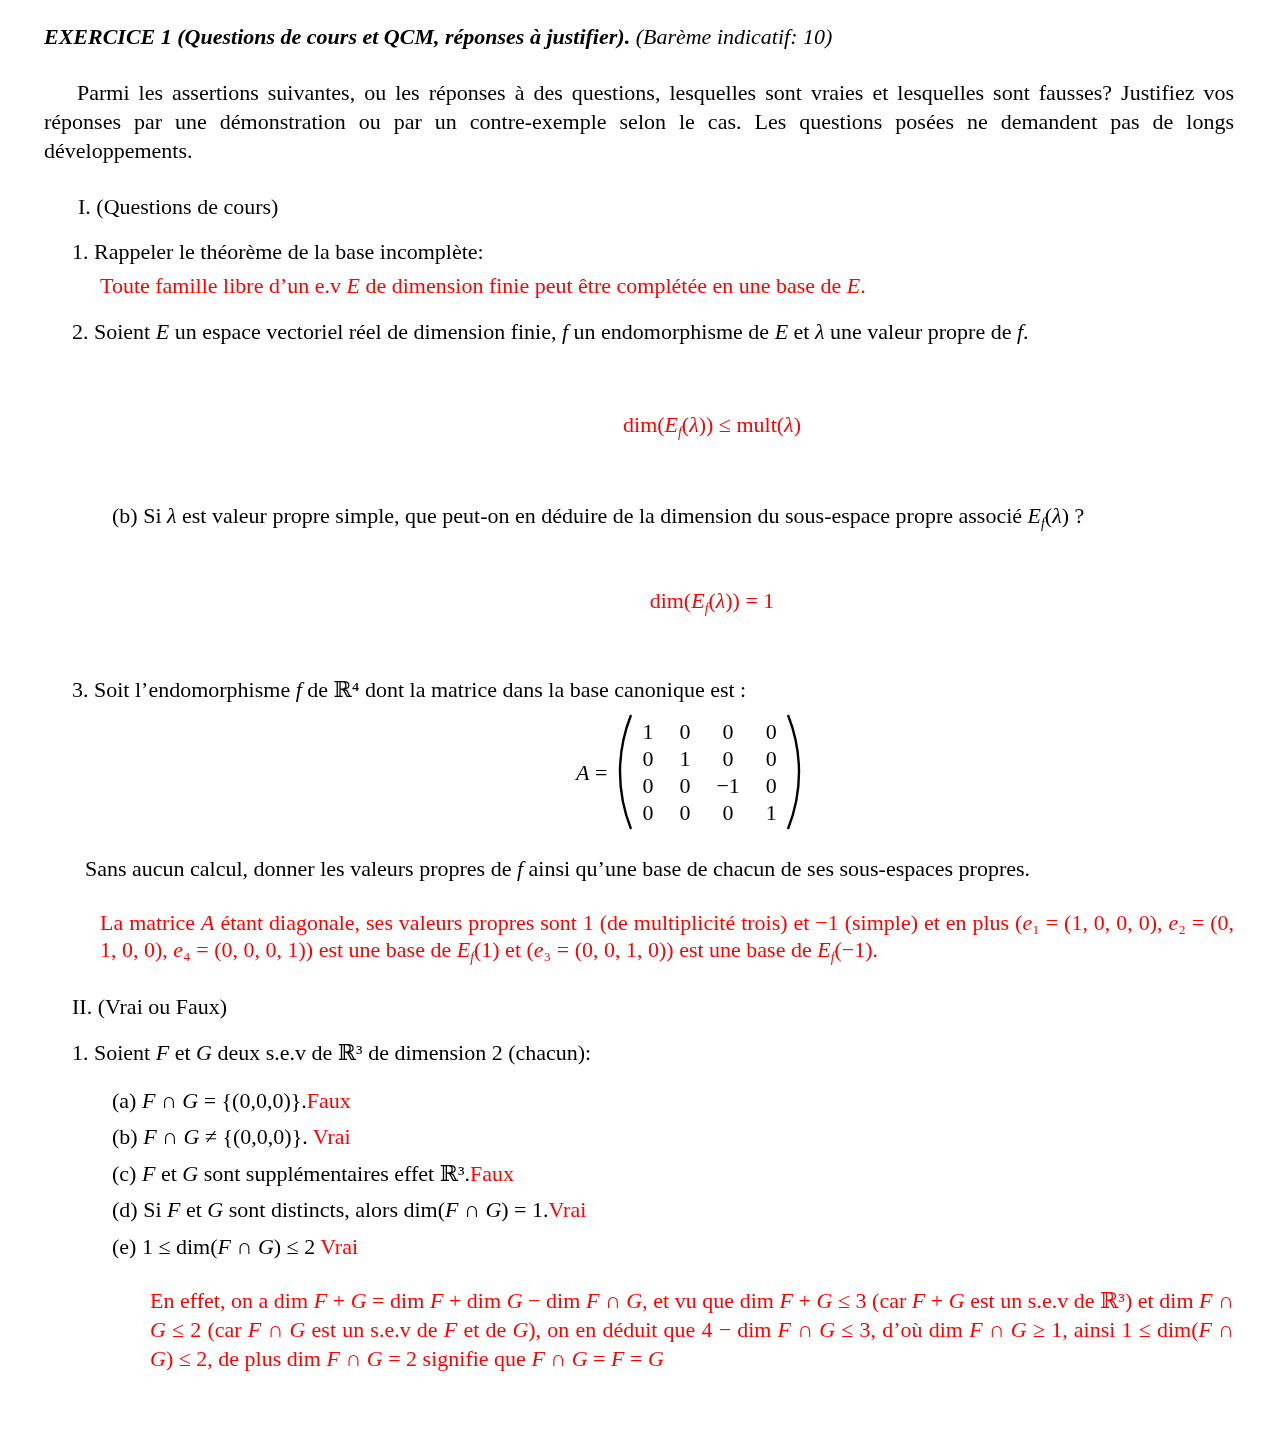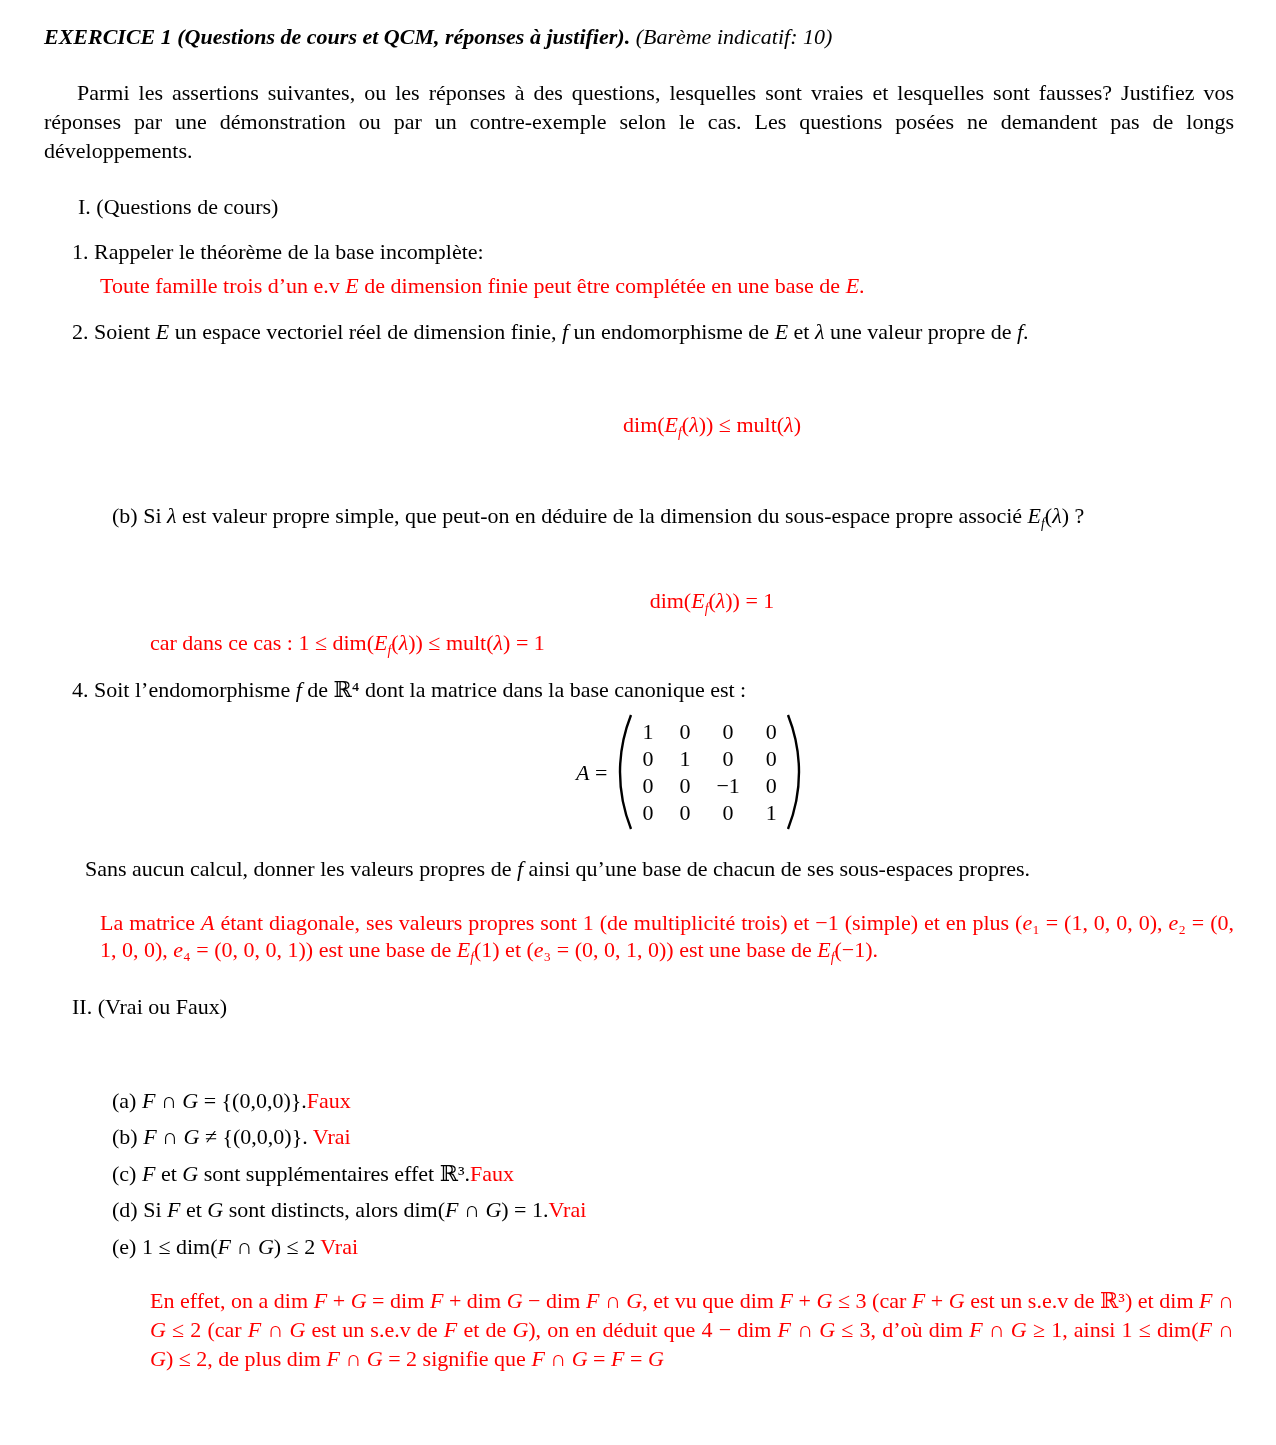--- a/index.html
+++ b/index.html
@@ -66,34 +66,33 @@
 <div class="page">
 
   <div class="blk line" id="title"><span class="seg b">EXERCICE 1 (Questions de cours et QCM, réponses à justifier).</span><span class="seg n"> (Barème indicatif: 10)</span></div>
 
   <div class="blk just" id="intro"><span class="seg n">Parmi les assertions suivantes, ou les réponses à des questions, lesquelles sont vraies et lesquelles sont fausses? Justifiez vos réponses par une démonstration ou par un contre-exemple selon le cas. Les questions posées ne demandent pas de longs développements.</span></div>
 
   <div class="blk line" id="sec1"><span class="seg n">I. (Questions de cours)</span></div>
 
   <div class="blk line" id="q1"><span class="seg n">1. Rappeler le théorème de la base incomplète:</span></div>
 
-  <div class="blk line" id="a1"><span class="seg r">Toute famille trois d’un e.v </span><span class="seg r i">E</span><span class="seg r"> de dimension finie peut être complétée en une base de </span><span class="seg r i">E</span><span class="seg r">.</span></div>
+  <div class="blk line" id="a1"><span class="seg r">Toute famille libre d’un e.v </span><span class="seg r i">E</span><span class="seg r"> de dimension finie peut être complétée en une base de </span><span class="seg r i">E</span><span class="seg r">.</span></div>
 
   <div class="blk line" id="q2"><span class="seg n">2. Soient </span><span class="seg i">E</span><span class="seg n"> un espace vectoriel réel de dimension finie, </span><span class="seg i">f</span><span class="seg n"> un endomorphisme de </span><span class="seg i">E</span><span class="seg n"> et </span><span class="seg i">λ</span><span class="seg n"> une valeur propre de </span><span class="seg i">f</span><span class="seg n">.</span></div>
 
 
   <div class="blk ctr line" id="eq1"><span class="seg r">dim(</span><span class="seg r i">E</span><sub class="seg r i sub">f</sub><span class="seg r">(</span><span class="seg r i">λ</span><span class="seg r">)) ≤ mult(</span><span class="seg r i">λ</span><span class="seg r">)</span></div>
 
   <div class="blk line" id="q2b"><span class="seg n">(b) Si </span><span class="seg i">λ</span><span class="seg n"> est valeur propre simple, que peut-on en déduire de la dimension du sous-espace propre associé </span><span class="seg i">E</span><sub class="seg i sub">f</sub><span class="seg n">(</span><span class="seg i">λ</span><span class="seg n">) ?</span></div>
 
   <div class="blk ctr line" id="eq2"><span class="seg r">dim(</span><span class="seg r i">E</span><sub class="seg r i sub">f</sub><span class="seg r">(</span><span class="seg r i">λ</span><span class="seg r">)) = 1</span></div>
 
-  <div class="blk line" id="a2b"><span class="seg r">car dans ce cas : 1 ≤ dim(</span><span class="seg r i">E</span><sub class="seg r i sub">f</sub><span class="seg r">(</span><span class="seg r i">λ</span><span class="seg r">)) ≤ mult(</span><span class="seg r i">λ</span><span class="seg r">) = 1</span></div>
 
-  <div class="blk line" id="q3"><span class="seg n">4. Soit l’endomorphisme </span><span class="seg i">f</span><span class="seg n"> de ℝ⁴ dont la matrice dans la base canonique est :</span></div>
+  <div class="blk line" id="q3"><span class="seg n">3. Soit l’endomorphisme </span><span class="seg i">f</span><span class="seg n"> de ℝ⁴ dont la matrice dans la base canonique est :</span></div>
 
   <div class="blk mtx-wrap" id="mtx">
     <span class="mtx-label"><span class="seg i">A</span><span class="seg n"> =</span></span>
     <span class="paren">
       <svg width="17" height="120" viewBox="0 0 17 120">
           <path d="M14 3 Q 3 31 3 60 Q 3 89 14 117" fill="none" stroke="#000" stroke-width="2.4"></path>
         </svg>
     </span>
     <div class="mtx-grid">
         <span class="cell">1</span>
@@ -119,20 +118,21 @@
         </svg>
     </span>
   </div>
 
   <div class="blk line" id="q3i"><span class="seg n">Sans aucun calcul, donner les valeurs propres de </span><span class="seg i">f</span><span class="seg n"> ainsi qu’une base de chacun de ses sous-espaces propres.</span></div>
 
   <div class="blk just" id="a3"><span class="seg r">La matrice </span><span class="seg r i">A</span><span class="seg r"> étant diagonale, ses valeurs propres sont 1 (de multiplicité trois) et −1 (simple) et en plus (</span><span class="seg r i">e</span><span class="seg r">₁ = (1, 0, 0, 0), </span><span class="seg r i">e</span><span class="seg r">₂ = (0, 1, 0, 0), </span><span class="seg r i">e</span><span class="seg r">₄ = (0, 0, 0, 1)) est une base de </span><span class="seg r i">E</span><sub class="seg r i sub">f</sub><span class="seg r">(1) et (</span><span class="seg r i">e</span><span class="seg r">₃ = (0, 0, 1, 0)) est une base de </span><span class="seg r i">E</span><sub class="seg r i sub">f</sub><span class="seg r">(−1).</span></div>
 
   <div class="blk line" id="sec2"><span class="seg n">II. (Vrai ou Faux)</span></div>
 
+  <div class="blk line" id="q21"><span class="seg n">1. Soient </span><span class="seg i">F</span><span class="seg n"> et </span><span class="seg i">G</span><span class="seg n"> deux s.e.v de ℝ³ de dimension 2 (chacun):</span></div>
 
   <div class="blk line" id="sa"><span class="seg n">(a) </span><span class="seg i">F</span><span class="seg n"> ∩ </span><span class="seg i">G</span><span class="seg n"> = {(0,0,0)}.</span><span class="seg r">Faux</span></div>
   <div class="blk line" id="sb"><span class="seg n">(b) </span><span class="seg i">F</span><span class="seg n"> ∩ </span><span class="seg i">G</span><span class="seg n"> ≠ {(0,0,0)}. </span><span class="seg r">Vrai</span></div>
   <div class="blk line" id="sc"><span class="seg n">(c) </span><span class="seg i">F</span><span class="seg n"> et </span><span class="seg i">G</span><span class="seg n"> sont supplémentaires effet ℝ³.</span><span class="seg r">Faux</span></div>
   <div class="blk line" id="sd"><span class="seg n">(d) Si </span><span class="seg i">F</span><span class="seg n"> et </span><span class="seg i">G</span><span class="seg n"> sont distincts, alors dim(</span><span class="seg i">F</span><span class="seg n"> ∩ </span><span class="seg i">G</span><span class="seg n">) = 1.</span><span class="seg r">Vrai</span></div>
   <div class="blk line" id="se"><span class="seg n">(e) 1 ≤ dim(</span><span class="seg i">F</span><span class="seg n"> ∩ </span><span class="seg i">G</span><span class="seg n">) ≤ 2 </span><span class="seg r">Vrai</span></div>
 
   <div class="blk just" id="a4"><span class="seg r">En effet, on a dim </span><span class="seg r i">F</span><span class="seg r"> + </span><span class="seg r i">G</span><span class="seg r"> = dim </span><span class="seg r i">F</span><span class="seg r"> + dim </span><span class="seg r i">G</span><span class="seg r"> − dim </span><span class="seg r i">F</span><span class="seg r"> ∩ </span><span class="seg r i">G</span><span class="seg r">, et vu que dim </span><span class="seg r i">F</span><span class="seg r"> + </span><span class="seg r i">G</span><span class="seg r"> ≤ 3 (car </span><span class="seg r i">F</span><span class="seg r"> + </span><span class="seg r i">G</span><span class="seg r"> est un s.e.v de ℝ³) et dim </span><span class="seg r i">F</span><span class="seg r"> ∩ </span><span class="seg r i">G</span><span class="seg r"> ≤ 2 (car </span><span class="seg r i">F</span><span class="seg r"> ∩ </span><span class="seg r i">G</span><span class="seg r"> est un s.e.v de </span><span class="seg r i">F</span><span class="seg r"> et de </span><span class="seg r i">G</span><span class="seg r">), on en déduit que 4 − dim </span><span class="seg r i">F</span><span class="seg r"> ∩ </span><span class="seg r i">G</span><span class="seg r"> ≤ 3, d’où dim </span><span class="seg r i">F</span><span class="seg r"> ∩ </span><span class="seg r i">G</span><span class="seg r"> ≥ 1, ainsi 1 ≤ dim(</span><span class="seg r i">F</span><span class="seg r"> ∩ </span><span class="seg r i">G</span><span class="seg r">) ≤ 2, de plus dim </span><span class="seg r i">F</span><span class="seg r"> ∩ </span><span class="seg r i">G</span><span class="seg r"> = 2 signifie que </span><span class="seg r i">F</span><span class="seg r"> ∩ </span><span class="seg r i">G</span><span class="seg r"> = </span><span class="seg r i">F</span><span class="seg r"> = </span><span class="seg r i">G</span></div>
 
 </div>

